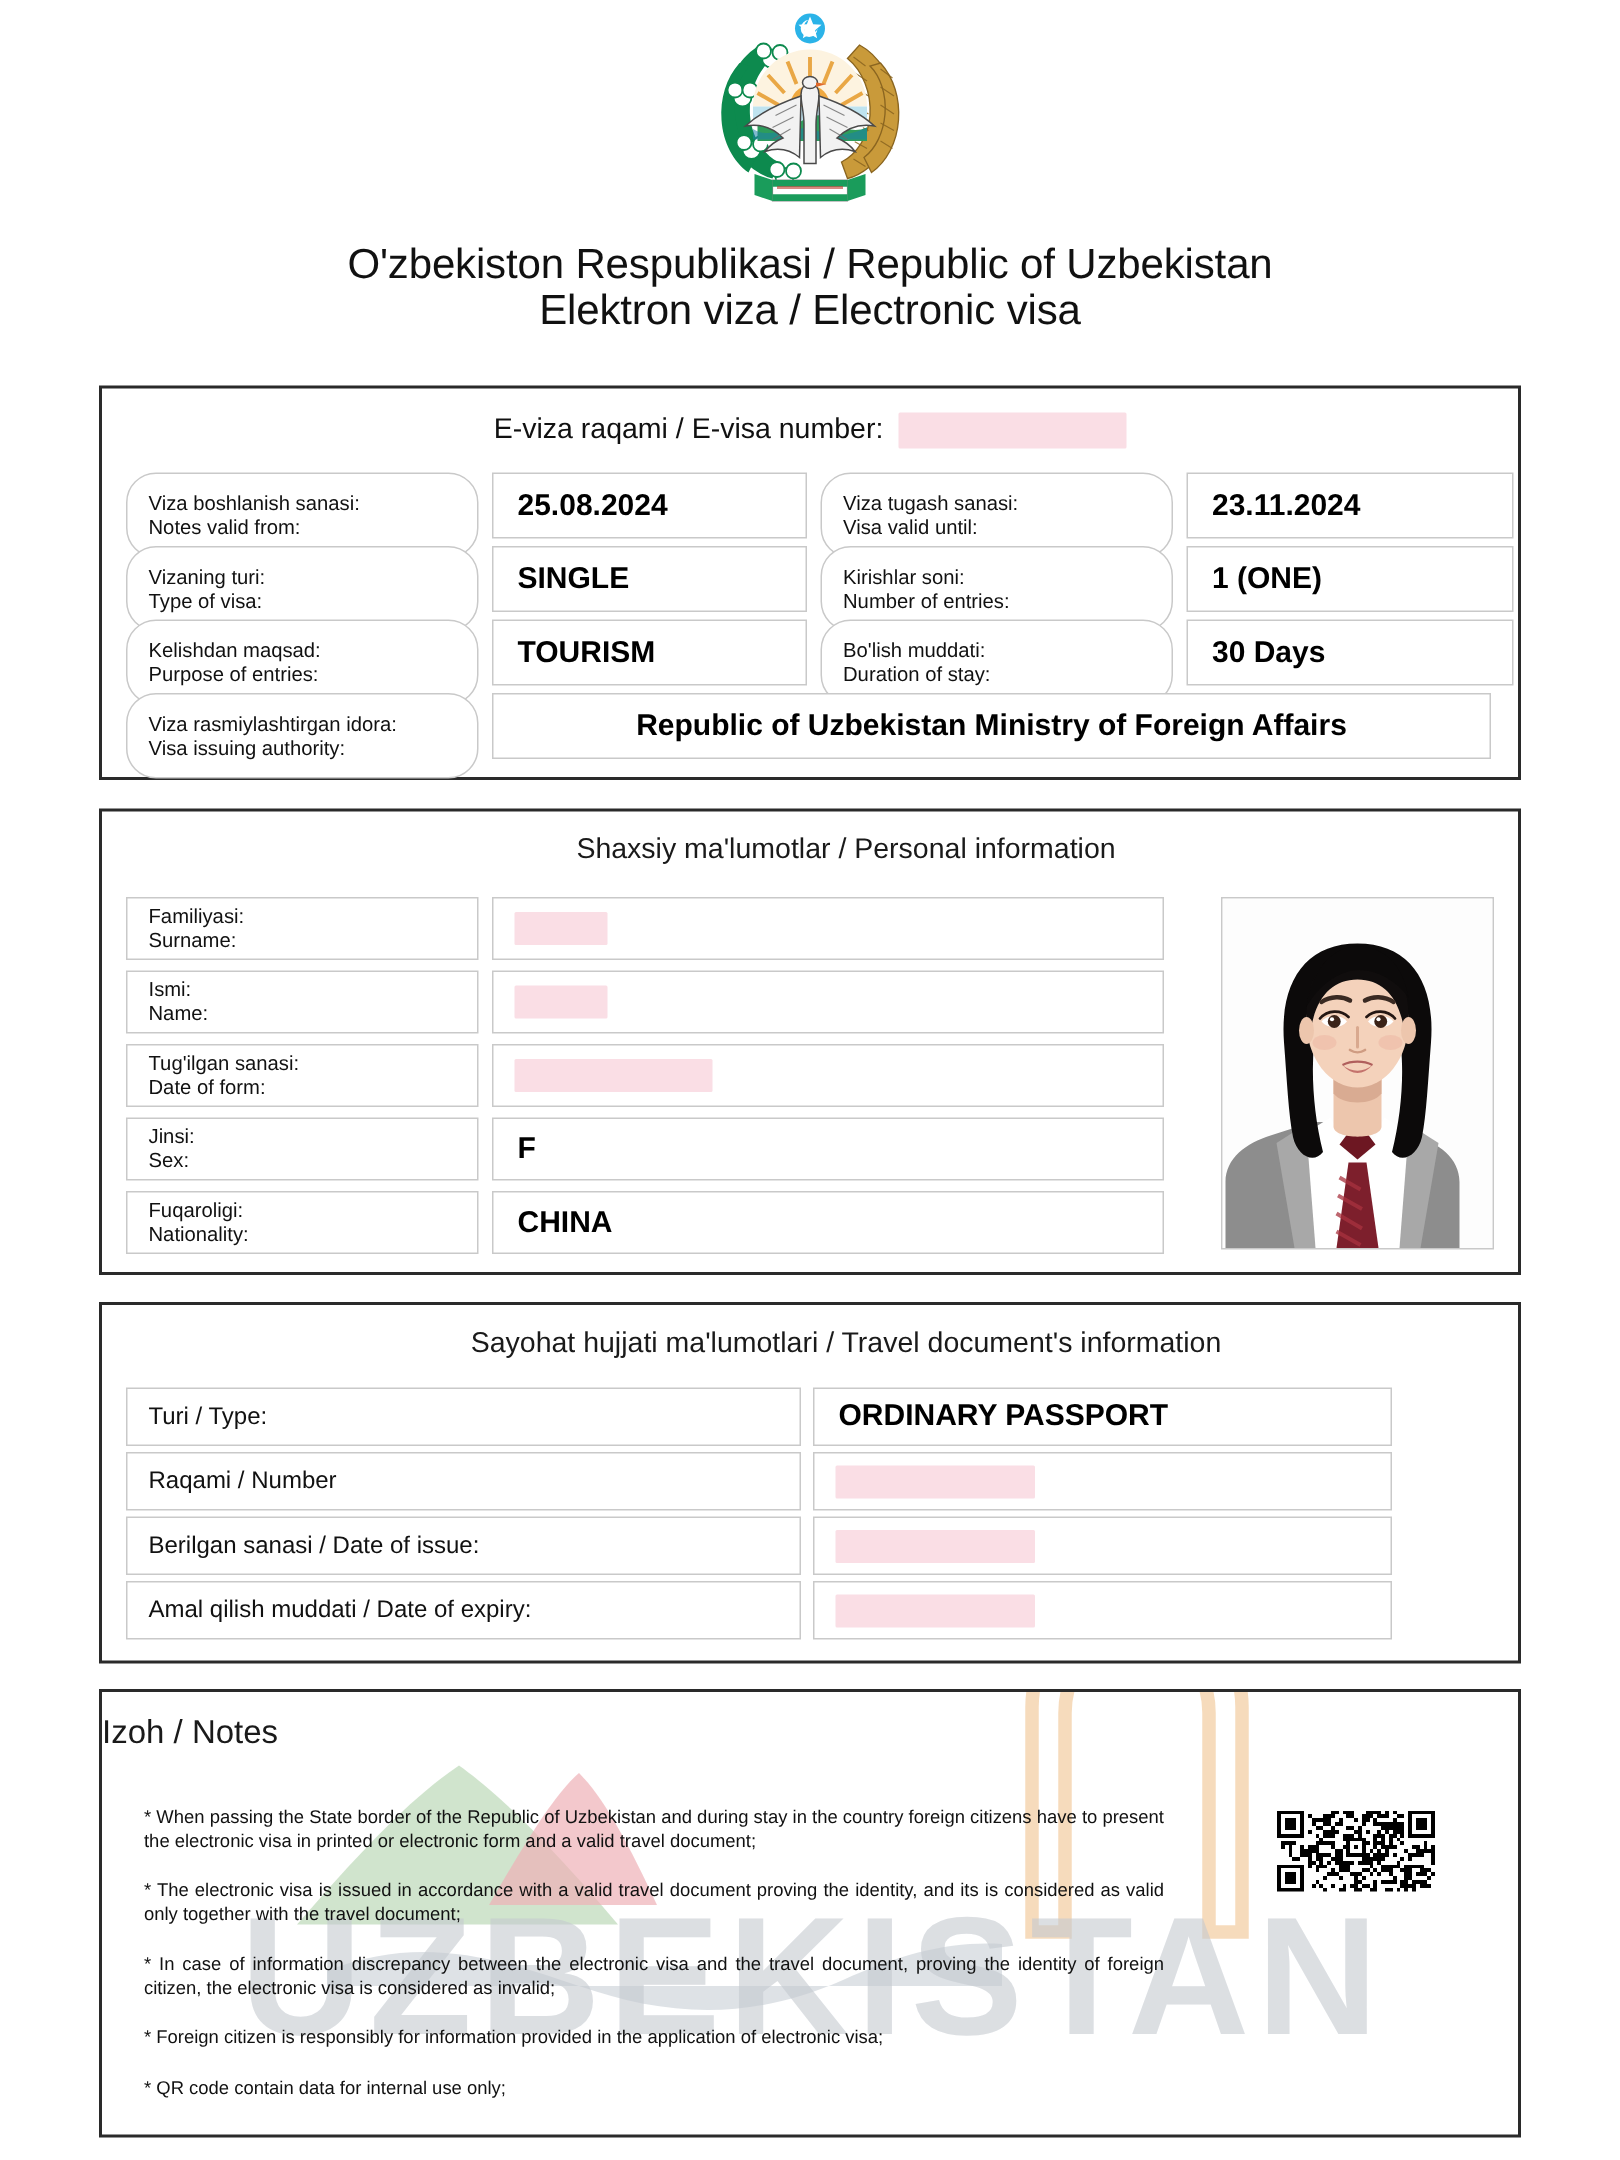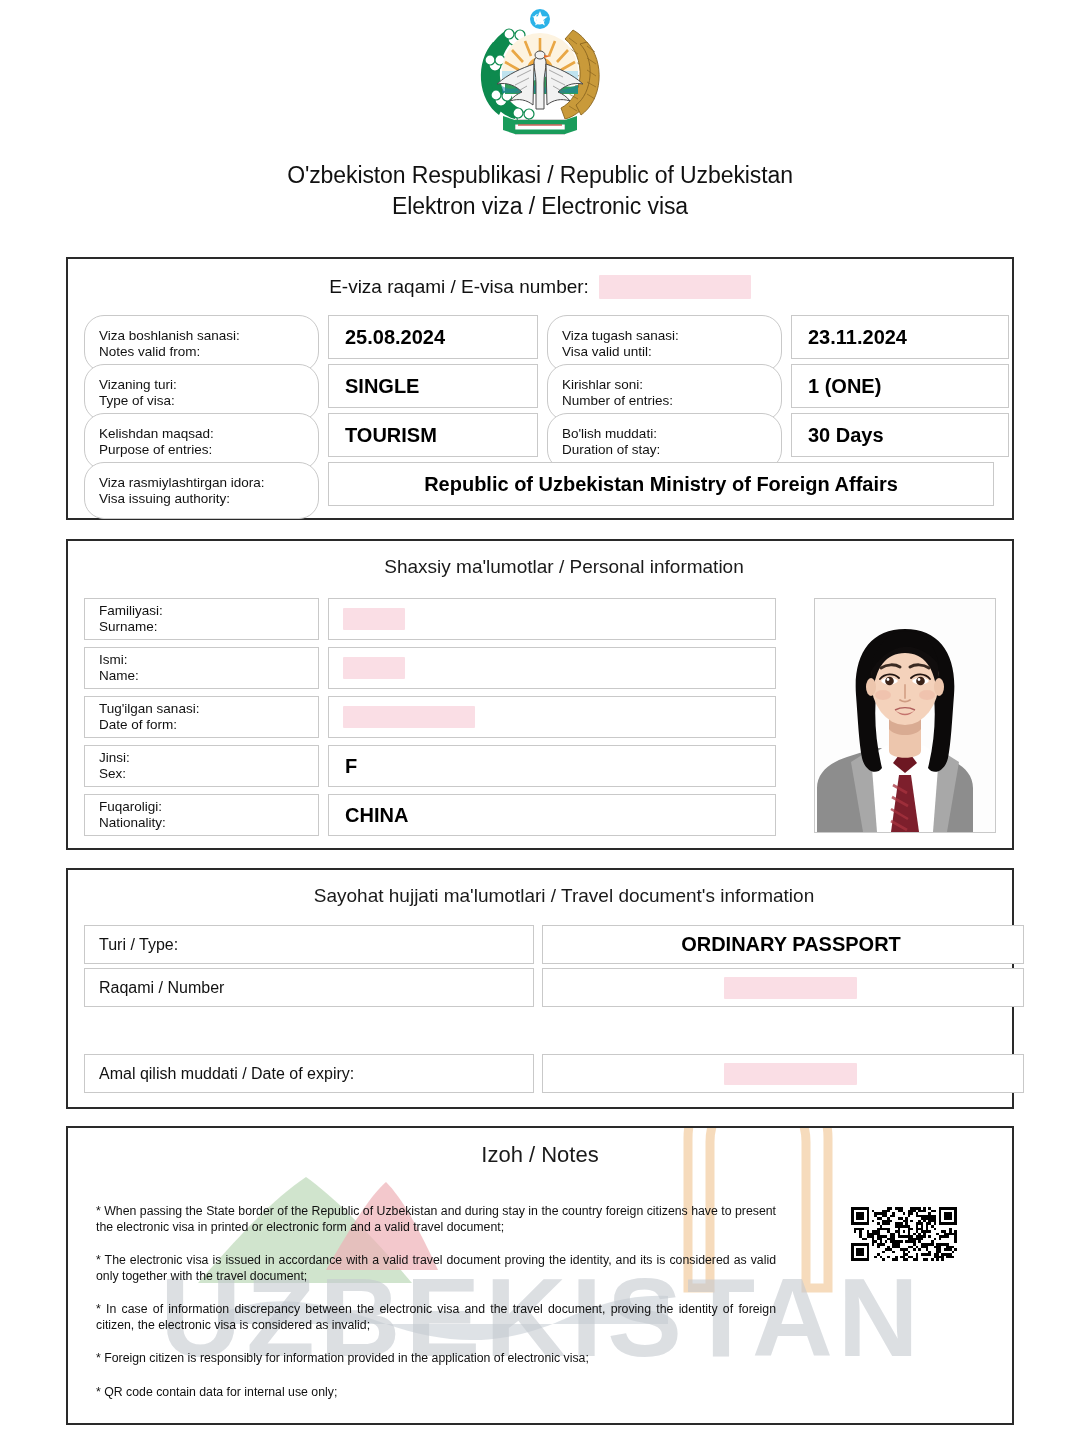--- a/index.html
+++ b/index.html
@@ -21,21 +21,21 @@
     width: 1080px;
     text-align: center;
     padding-top: 8px;
     height: 140px;
     box-sizing: border-box;
   }
   .emblem { display: inline-block; }
 
   .doc-title {
     text-align: center;
-    font-size: 23px;
+    font-size: 28px;
     line-height: 31px;
     letter-spacing: -0.1px;
     margin-top: 20px;
     color: #111;
   }
   .doc-title div { white-space: nowrap; }
 
   
   .panel {
     position: absolute;
@@ -117,27 +117,27 @@
     border: 1px solid #c9c9c9;
     box-sizing: border-box;
     background: #fff;
     overflow: hidden;
   }
 
   
   #sec-travel { top: 868px; height: 241px; }
   .trow { position: absolute; left: 16px; display: flex; }
   .tcell-lbl { width: 450px; height: 39px; }
-  .tcell-val { width: 482px; height: 39px; margin-left: 8px; justify-content: center; }
+  .tcell-val { width: 386px; height: 39px; margin-left: 8px; }
   .tcell-lbl .lbl { font-size: 16px; }
 
   
   #sec-notes { top: 1126px; height: 299px; }
   .notes-title {
-    text-align: center;
+    text-align: left;
     font-size: 22px;
     color: #1a1a1a;
     padding-top: 14px;
   }
   .notes-body {
     position: absolute;
     left: 28px;
     top: 76px;
     width: 680px;
   }
@@ -461,20 +461,28 @@
 
   <div class="trow" style="top:98px">
     <div class="fbox tcell-lbl">
       <div class="lbl">Raqami / Number</div>
     </div>
     <div class="fbox tcell-val">
       <span class="redact" style="width:133px;margin-left:14px"></span>
     </div>
   </div>
 
+  <div class="trow" style="top:141px">
+    <div class="fbox tcell-lbl">
+      <div class="lbl">Berilgan sanasi / Date of issue:</div>
+    </div>
+    <div class="fbox tcell-val">
+      <span class="redact" style="width:133px;margin-left:14px"></span>
+    </div>
+  </div>
 
   <div class="trow" style="top:184px">
     <div class="fbox tcell-lbl">
       <div class="lbl">Amal qilish muddati / Date of expiry:</div>
     </div>
     <div class="fbox tcell-val">
       <span class="redact" style="width:133px;margin-left:14px"></span>
     </div>
   </div>
 </div>

